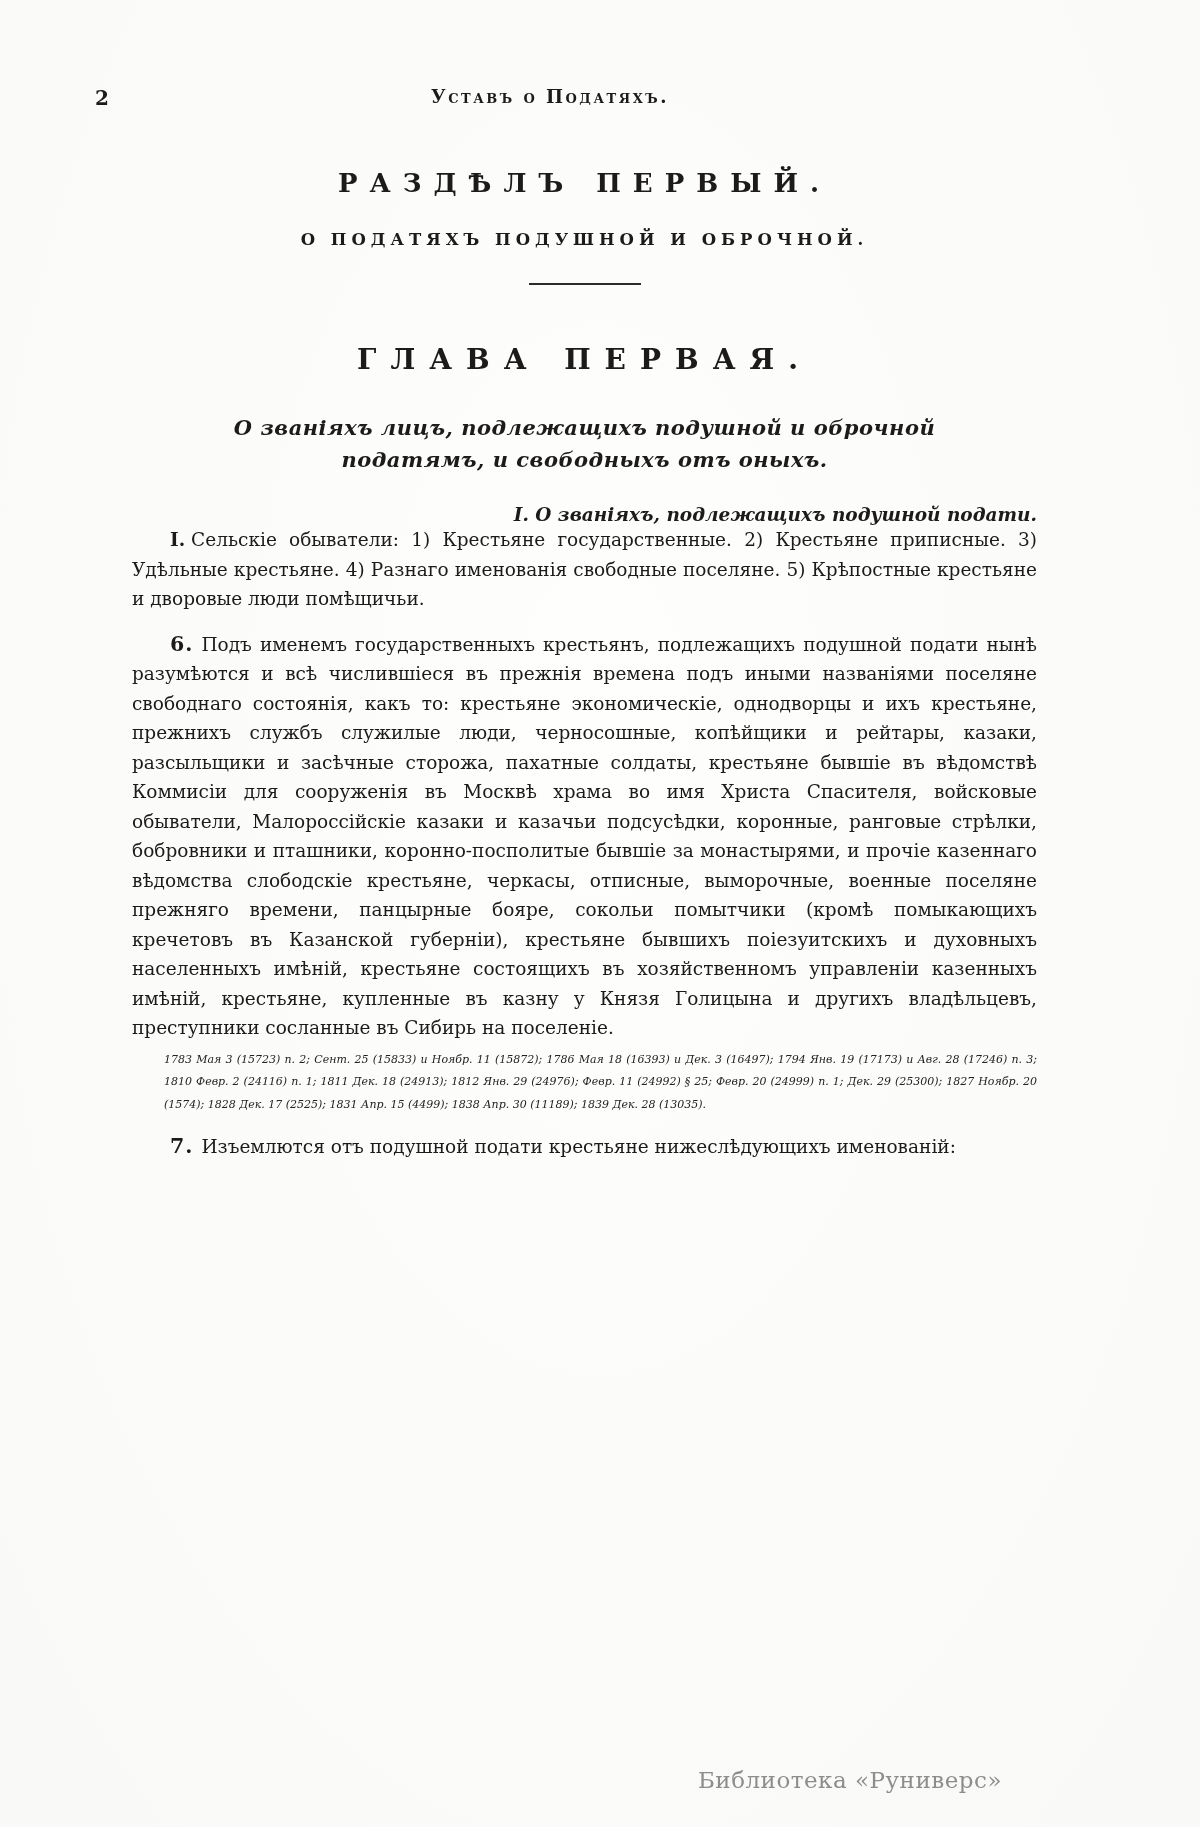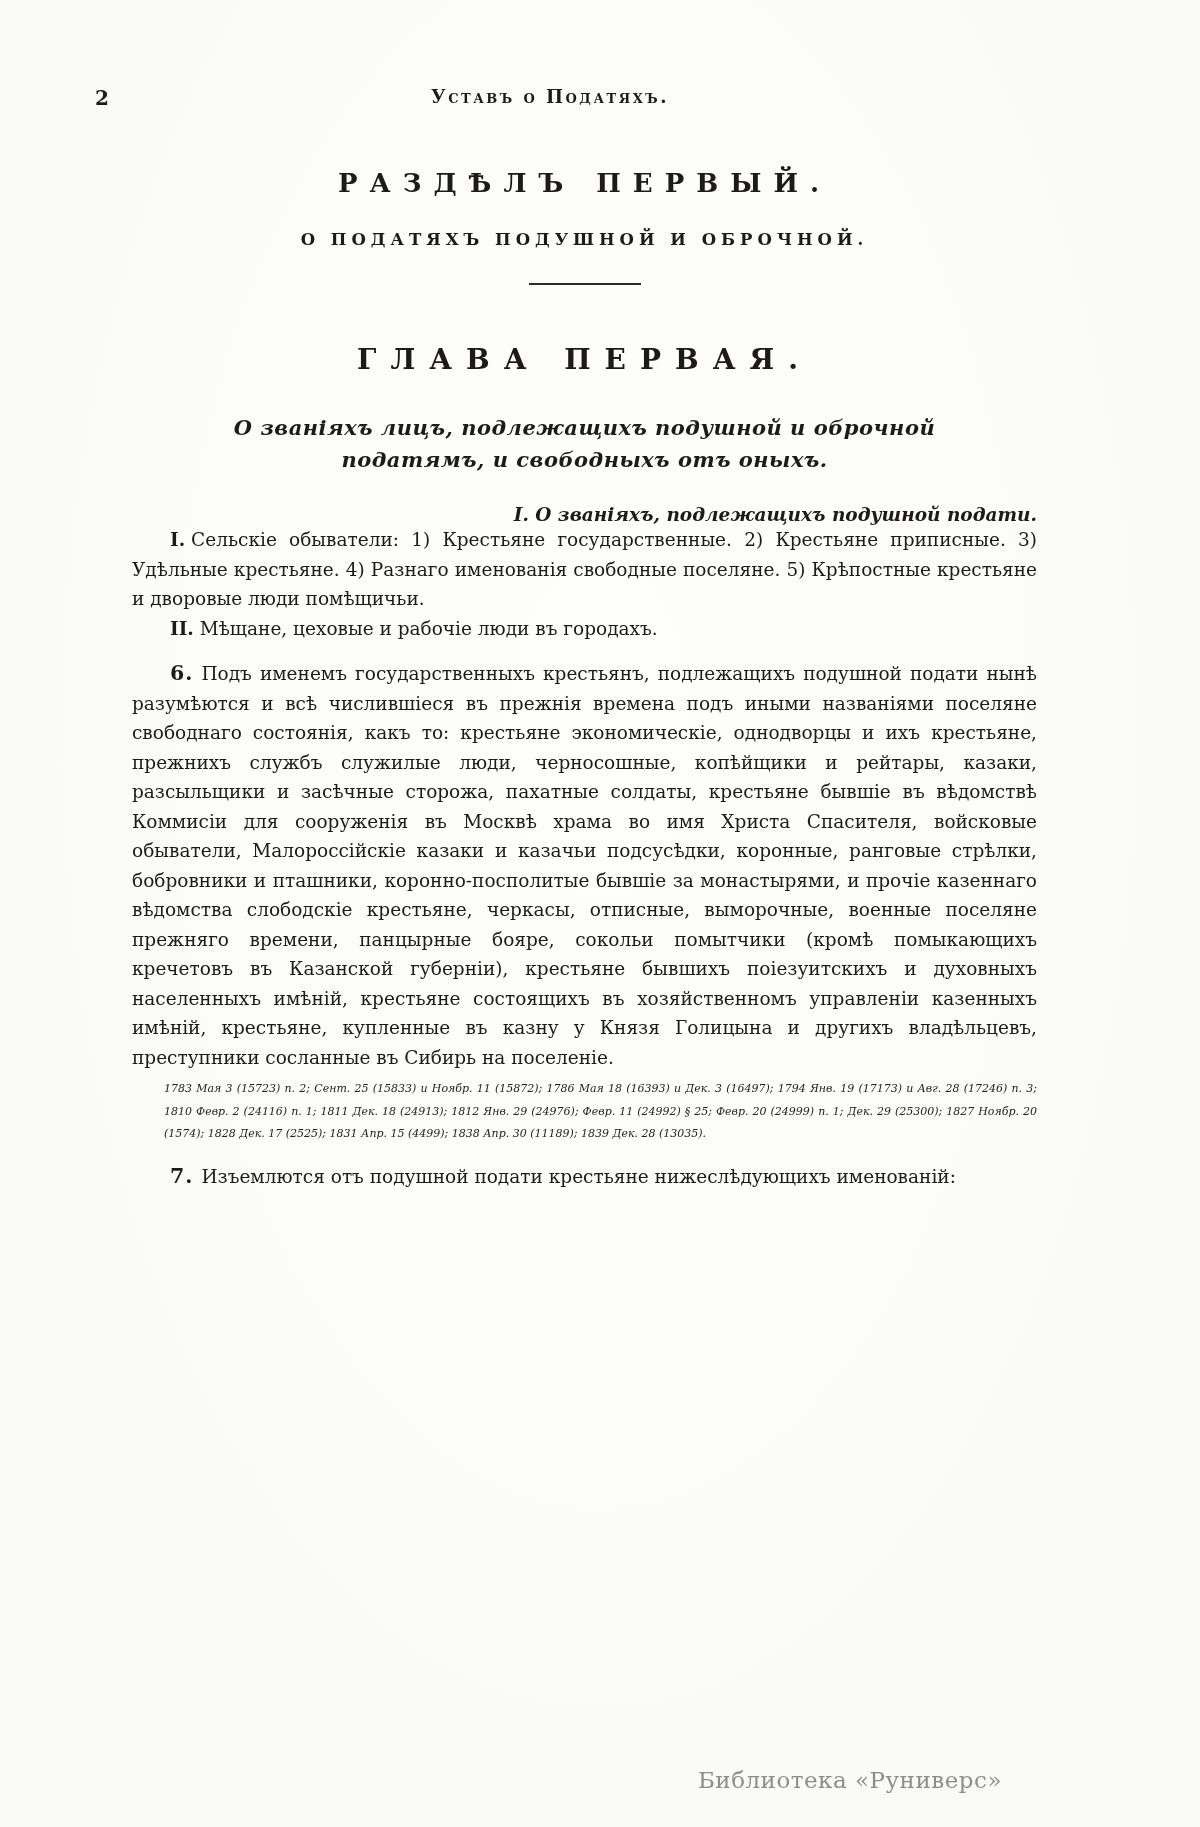--- a/index.html
+++ b/index.html
@@ -171,23 +171,20 @@
     <div class="rule"></div>
 
     <h2 class="chapter-title">ГЛАВА ПЕРВАЯ.</h2>
     <p class="chapter-desc">О званіяхъ лицъ, подлежащихъ подушной и оброчной податямъ, и свободныхъ отъ оныхъ.</p>
 
     <p class="part-heading">I. О званіяхъ, подлежащихъ подушной подати.</p>
 
     <p class="body-p">
       <span class="itemlabel">I.</span><span>Сельскіе обыватели: 1) Крестьяне государственные. 2) Крестьяне приписные. 3) Удѣльные крестьяне. 4) Разнаго именованія свободные поселяне. 5) Крѣпостные крестьяне и дворовые люди помѣщичьи.</span>
     </p>
-    <p class="body-p">
-      <span class="itemlabel">II.</span><span>Мѣщане, цеховые и рабочіе люди въ городахъ.</span>
-    </p>
 
     <p class="body-p mt-art">
       <span class="artnum">6.</span><span>Подъ именемъ государственныхъ крестьянъ, подлежащихъ подушной подати нынѣ разумѣются и всѣ числившіеся въ прежнія времена подъ иными названіями поселяне свободнаго состоянія, какъ то: крестьяне экономическіе, однодворцы и ихъ крестьяне, прежнихъ службъ служилые люди, черносошные, копѣйщики и рейтары, казаки, разсыльщики и засѣчные сторожа, пахатные солдаты, крестьяне бывшіе въ вѣдомствѣ Коммисіи для сооруженія въ Москвѣ храма во имя Христа Спасителя, войсковые обыватели, Малороссійскіе казаки и казачьи подсусѣдки, коронные, ранговые стрѣлки, бобровники и пташники, коронно-посполитые бывшіе за монастырями, и прочіе казеннаго вѣдомства слободскіе крестьяне, черкасы, отписные, выморочные, военные поселяне прежняго времени, панцырные бояре, сокольи помытчики (кромѣ помыкающихъ кречетовъ въ Казанской губерніи), крестьяне бывшихъ поіезуитскихъ и духовныхъ населенныхъ имѣній, крестьяне состоящихъ въ хозяйственномъ управленіи казенныхъ имѣній, крестьяне, купленные въ казну у Князя Голицына и другихъ владѣльцевъ, преступники сосланные въ Сибирь на поселеніе.</span>
     </p>
     <div class="citation">1783 Мая 3 (15723) п. 2; Сент. 25 (15833) и Ноябр. 11 (15872); 1786 Мая 18 (16393) и Дек. 3 (16497); 1794 Янв. 19 (17173) и Авг. 28 (17246) п. 3; 1810 Февр. 2 (24116) п. 1; 1811 Дек. 18 (24913); 1812 Янв. 29 (24976); Февр. 11 (24992) § 25; Февр. 20 (24999) п. 1; Дек. 29 (25300); 1827 Ноябр. 20 (1574); 1828 Дек. 17 (2525); 1831 Апр. 15 (4499); 1838 Апр. 30 (11189); 1839 Дек. 28 (13035).</div>
 
     <p class="body-p mt-art">
       <span class="artnum">7.</span><span>Изъемлются отъ подушной подати крестьяне нижеслѣдующихъ именованій:</span>
     </p>
 

